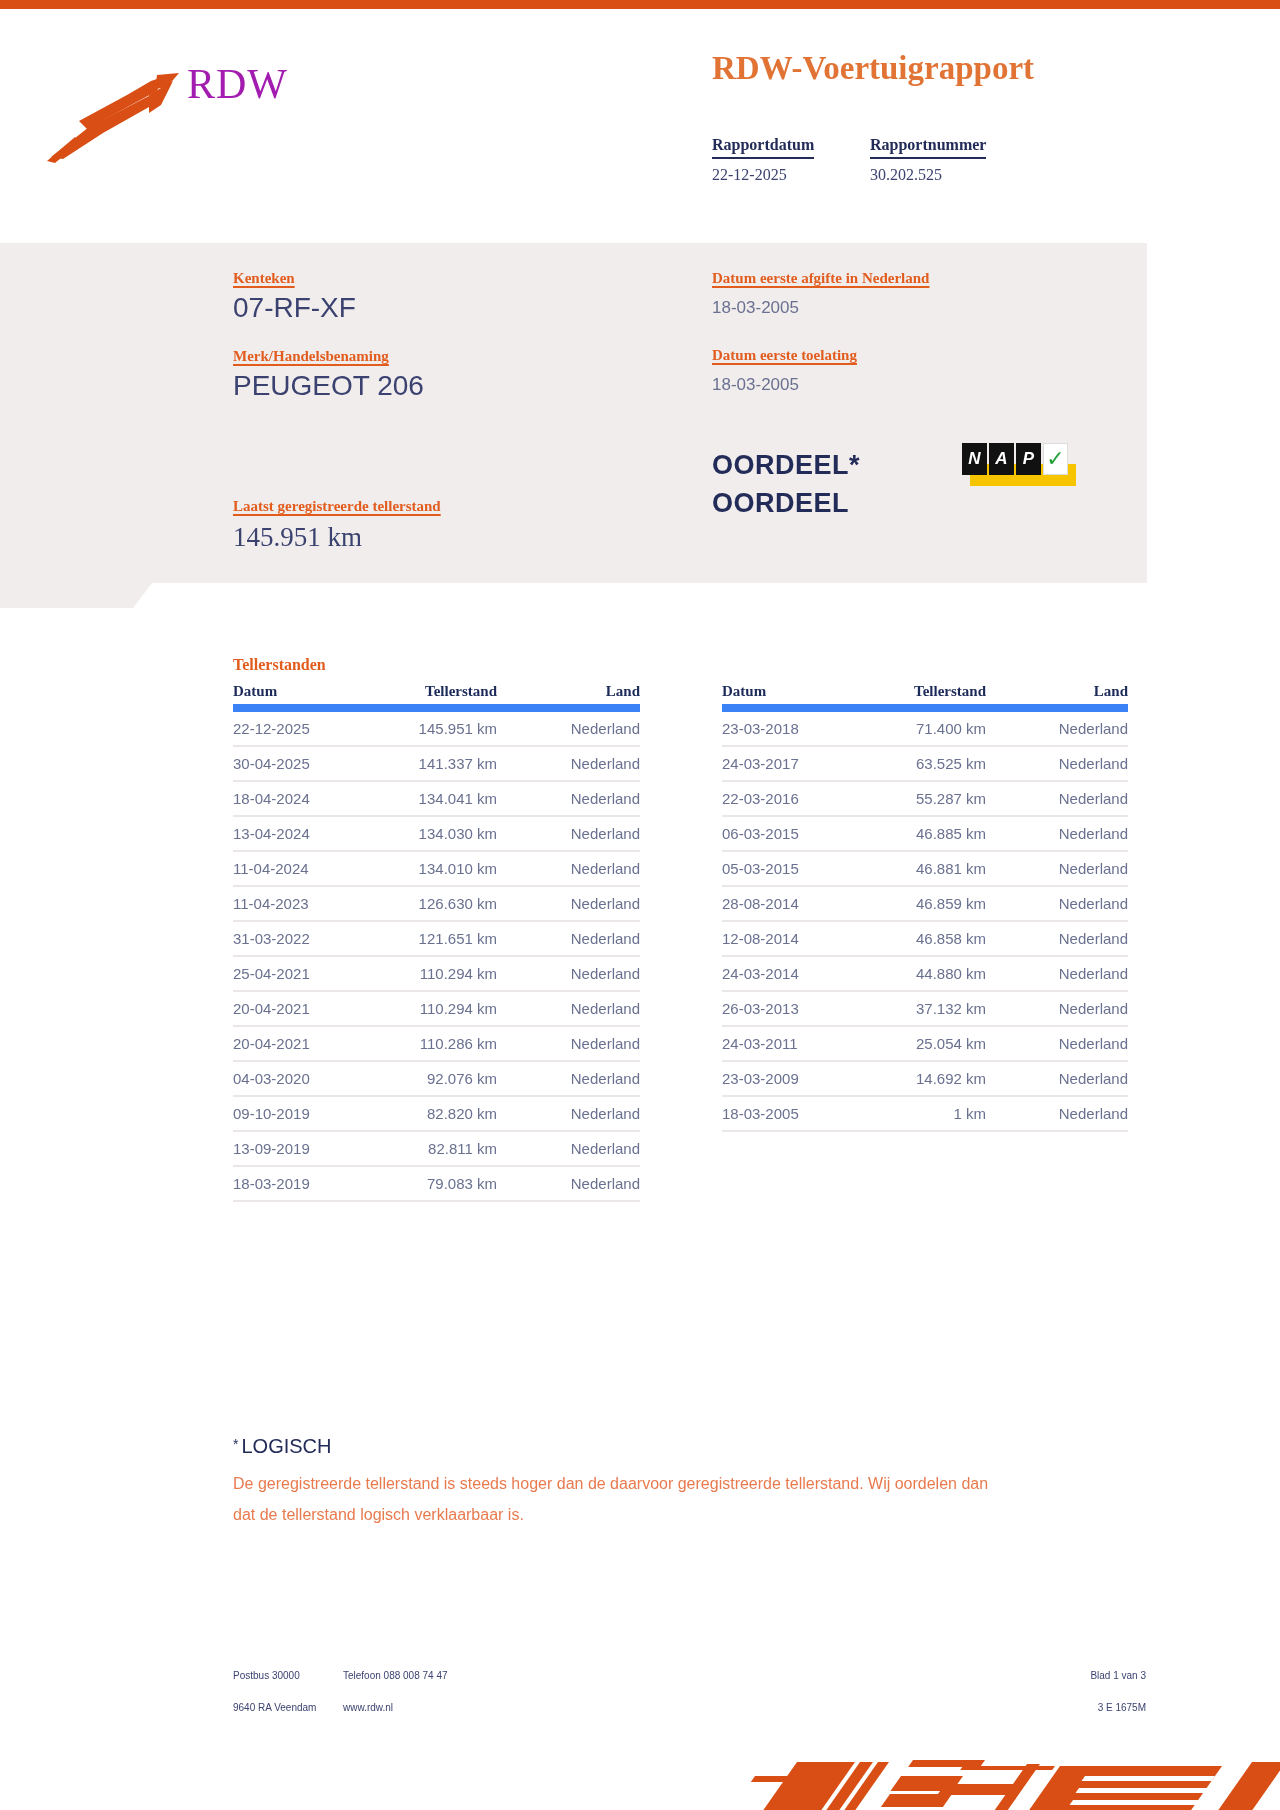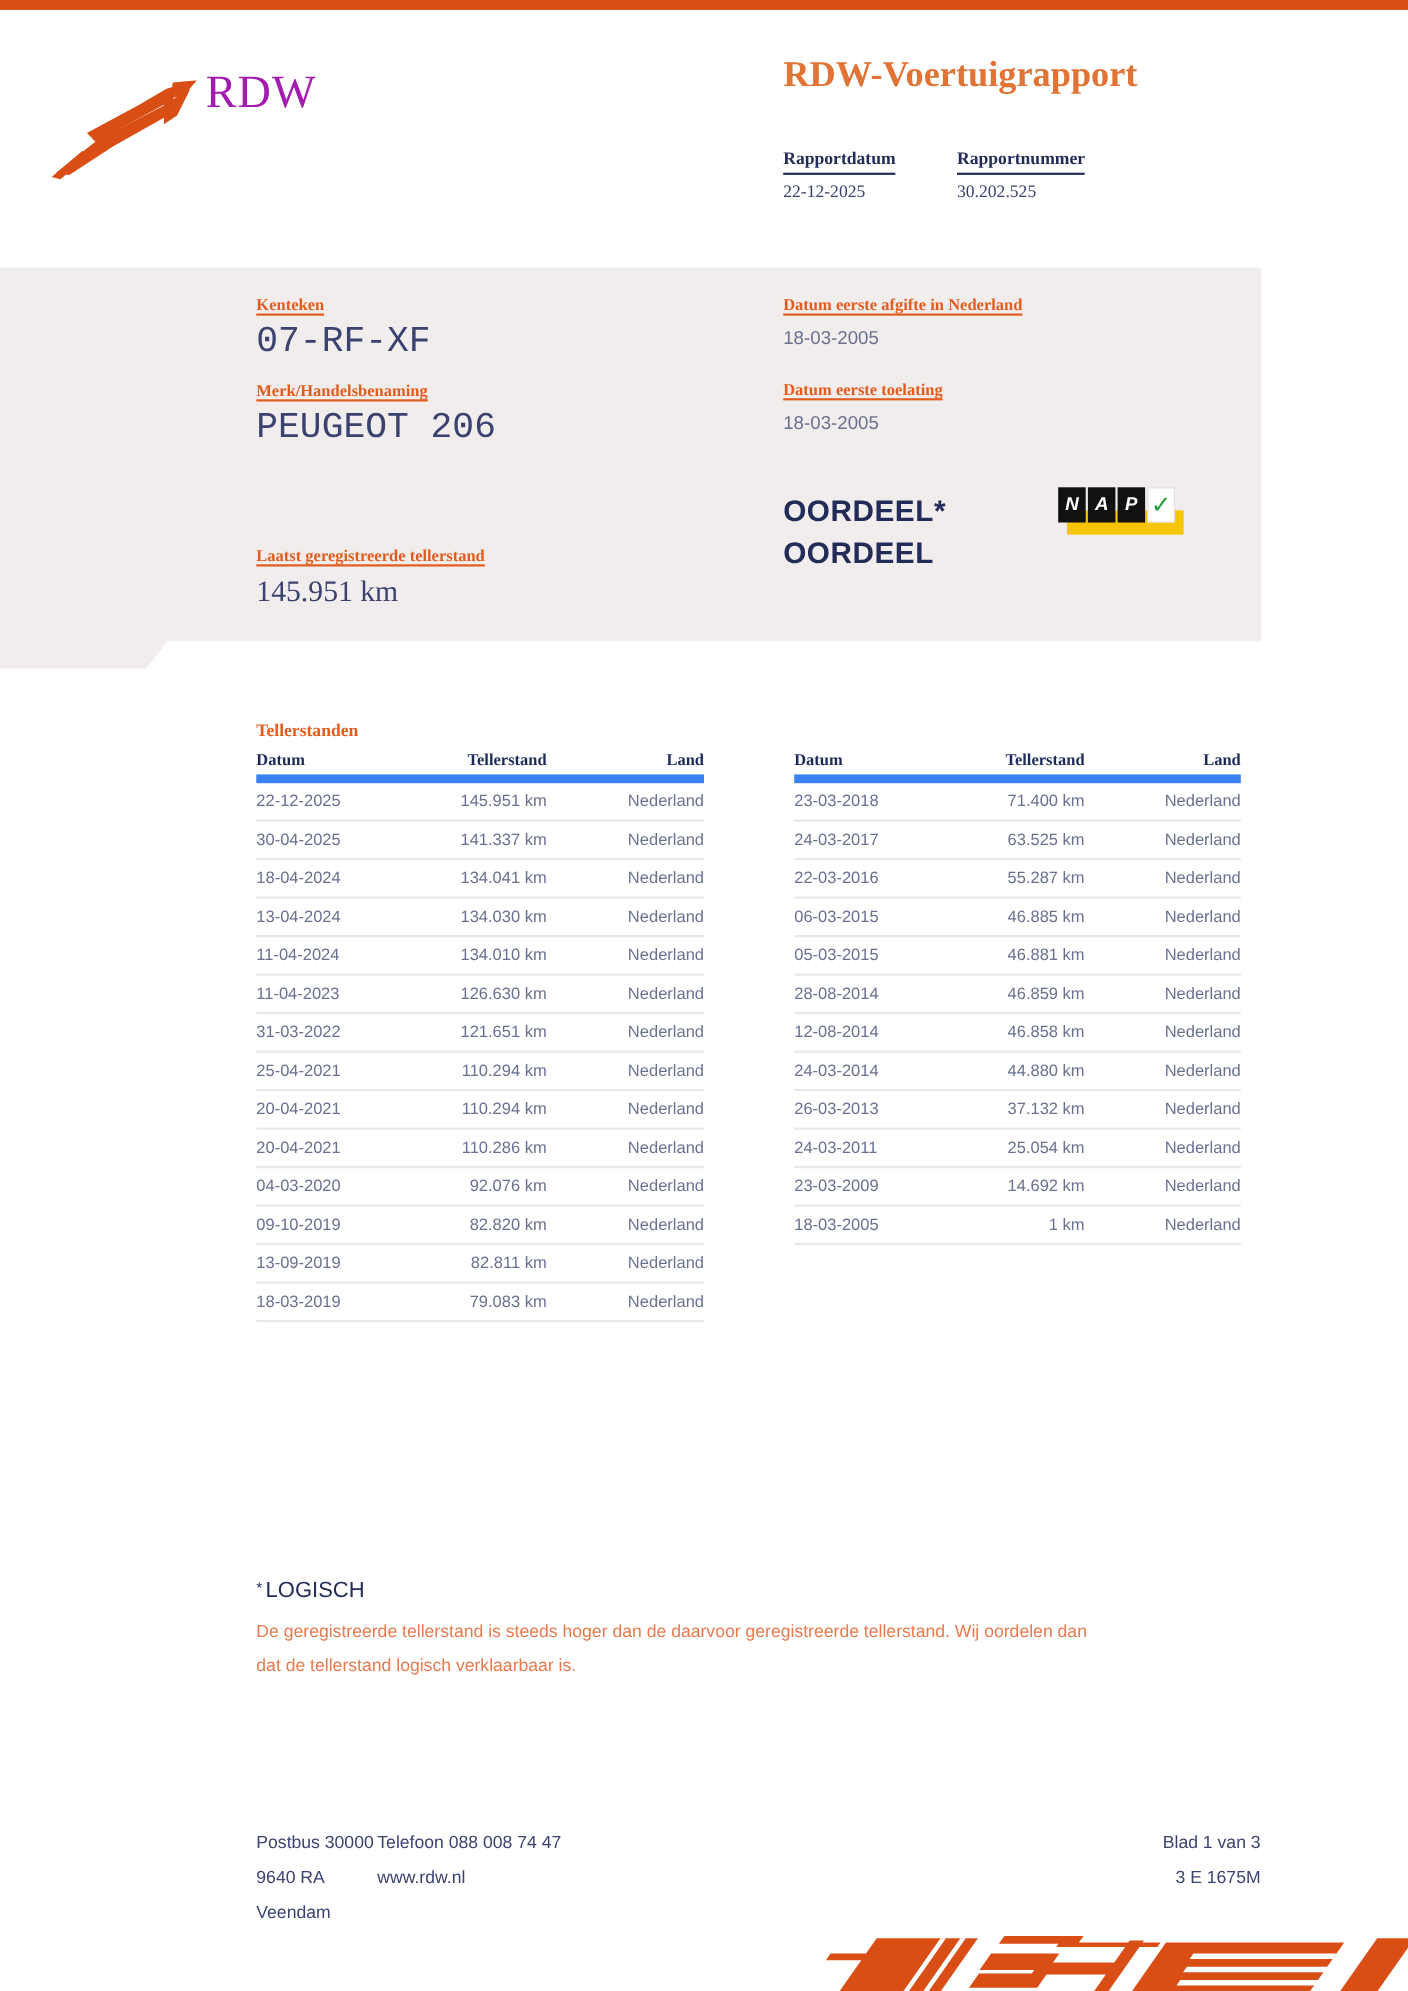--- a/index.html
+++ b/index.html
@@ -20,21 +20,21 @@
   .meta-col1{width:158px;}
   .meta-label{display:inline-block;font-size:16px;font-weight:bold;color:var(--navy);
     font-family:"Liberation Serif","DejaVu Serif",serif;border-bottom:2px solid var(--navy);padding-bottom:3px;}
   .meta-value{margin-top:7px;font-size:16px;color:var(--navy-serif);font-family:"Liberation Serif","DejaVu Serif",serif;}
   
   .panel{position:absolute;left:0;top:243px;width:1147px;height:365px;background:var(--panel);
     clip-path:polygon(0 0,1147px 0,1147px 340px,152px 340px,133px 365px,0 365px);}
   .f-label{position:absolute;font-size:15px;font-weight:bold;color:var(--orange-label);
     font-family:"Liberation Serif","DejaVu Serif",serif;text-decoration:underline;
     text-decoration-thickness:2px;text-underline-offset:3px;}
-  .f-serif-big{position:absolute;font-size:33px;color:var(--navy-serif);font-family:Liberation Mono, monospace;}
+  .f-serif-big{position:absolute;font-size:28px;color:var(--navy-serif);font-family:Liberation Sans, sans-serif;}
   .f-serif-med{position:absolute;font-size:27px;color:var(--navy-serif);font-family:"Liberation Serif","DejaVu Serif",serif;}
   .f-sans-val{position:absolute;font-size:17px;color:var(--muted);}
   .oordeel{position:absolute;left:712px;top:446px;font-size:27px;font-weight:bold;color:var(--navy);line-height:38px;letter-spacing:.5px;}
   
   .nap{position:absolute;left:962px;top:443px;width:122px;height:46px;}
   .nap-yellow{position:absolute;left:8px;top:21px;width:106px;height:22px;background:var(--nap-yellow);}
   .nap-tiles{position:absolute;left:0;top:0;display:flex;gap:2px;}
   .nap-tile{width:25px;height:32px;background:#111;color:#fff;display:flex;align-items:center;justify-content:center;
     font-size:17px;font-weight:bold;font-style:italic;}
   .nap-tile.check{background:#fff;color:var(--nap-green);font-style:normal;font-size:22px;border:1px solid #ddd;}
@@ -48,21 +48,21 @@
     font-family:"Liberation Serif","DejaVu Serif",serif;font-size:15px;font-weight:bold;color:#1c2a5a;}
   .trow{display:flex;align-items:center;height:35px;border-bottom:2px solid var(--row-line);font-size:15px;color:var(--muted);}
   .c-datum{width:150px;text-align:left;}
   .c-tell{width:114px;text-align:right;}
   .c-land{flex:1;text-align:right;}
   
   .note-head{position:absolute;left:233px;top:1435px;font-size:20px;font-weight:normal;color:var(--navy);}
   .note-head .star{font-size:14px;vertical-align:4px;margin-right:3px;}
   .note-body{position:absolute;left:233px;top:1468px;width:800px;font-size:16px;line-height:31px;color:var(--orange-note);}
   
-  .footer{position:absolute;left:233px;top:1660px;width:913px;display:flex;font-size:16px;color:#3c4370;line-height:32px;}
+  .footer{position:absolute;left:233px;top:1660px;width:913px;display:flex;font-size:10px;color:#3c4370;line-height:32px;}
   .fcol1{width:110px;}
   .fcol2{flex:1;}
   .fcol3{text-align:right;}
   
   .deco{position:absolute;left:755px;top:1740px;width:525px;height:70px;}
   .bar{position:absolute;background:var(--orange);transform:skewX(-35deg);transform-origin:left top;}
   .bar.white{background:#fff;}
 </style>
 </head>
 <body>

